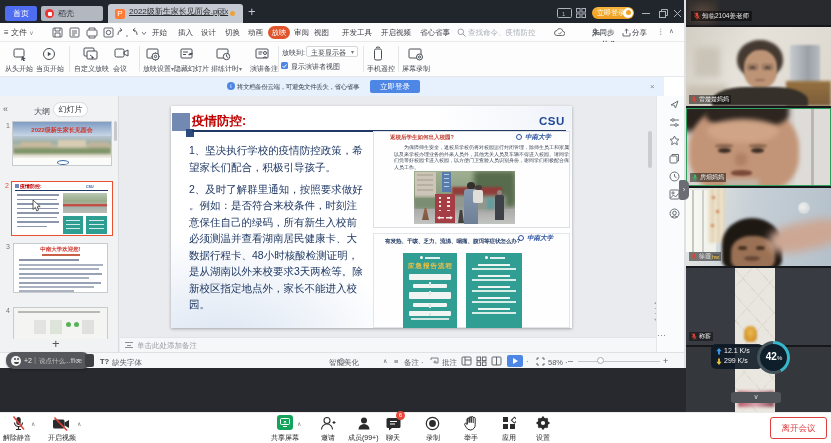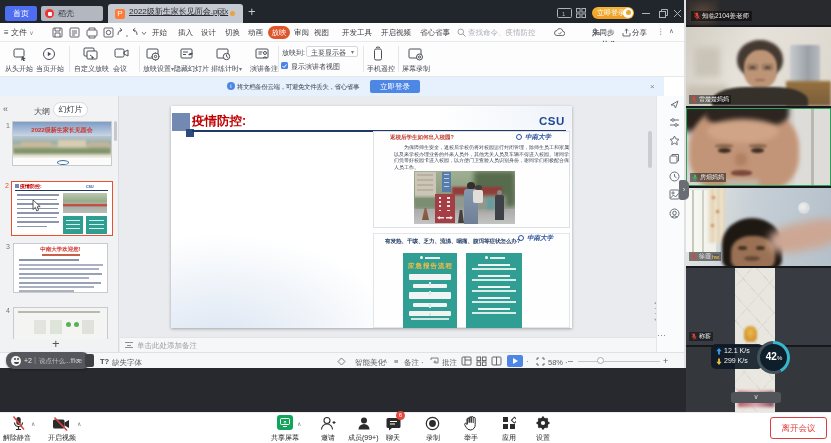--- a/index.html
+++ b/index.html
@@ -269,20 +269,23 @@
       radial-gradient(ellipse 260px 160px at 12% 108%, rgba(190,208,232,.55), rgba(190,208,232,0) 70%),
       radial-gradient(ellipse 200px 120px at 100% 0%, rgba(205,218,238,.35), rgba(205,218,238,0) 70%);"></div>
 
     <div class="ab" style="left:1px;top:7px;width:18px;height:18px;background:#7289b2;"></div>
     <div class="ab" style="left:15px;top:23px;width:8px;height:8px;background:#2b4a7d;"></div>
 
     <div class="ab" style="left:21px;top:7px;font-size:12.5px;font-weight:bold;color:#c00000;">疫情防控:</div>
     <div class="ab" style="left:21px;top:24px;width:374px;height:1.5px;background:#1f3864;"></div>
     <div class="ab" style="left:368px;top:9px;font-size:11.5px;font-weight:bold;color:#1e4896;letter-spacing:0.5px;">CSU</div>
 
+    <div class="ab" style="left:18px;top:36px;width:185px;font-size:10.5px;line-height:16.5px;color:#1f3864;white-space:nowrap;">
+      1、坚决执行学校的疫情防控政策，希<br>望家长们配合，积极引导孩子。<div style="height:5.5px;"></div>2、及时了解群里通知，按照要求做好<br>。例如：是否符合来校条件，时刻注<br>意保住自己的绿码，所有新生入校前<br>必须测温并查看湖南居民健康卡、大<br>数据行程卡、48小时核酸检测证明，<br>是从湖南以外来校要求3天两检等。除<br>新校区指定地点外，家长不能进入校<br>园。
+    </div>
 
     <div class="ab" style="left:202px;top:25px;width:197px;height:97px;background:#fefefe;border:1px solid #dde1e6;">
       <div class="ab" style="left:16px;top:2px;font-size:5.5px;font-weight:bold;color:#c0392b;">返校后学生如何出入校园?</div>
       <div class="ab" style="left:142px;top:2px;width:6px;height:6px;border:1px solid #2b52a0;border-radius:50%;"></div>
       <div class="ab" style="left:151px;top:1px;font-size:6.5px;color:#2b52a0;font-family:'Liberation Serif',serif;font-style:italic;font-weight:bold;">中南大学</div>
       <div class="ab" style="left:20px;top:12px;width:172px;font-size:5px;line-height:6.5px;color:#3d4858;white-space:nowrap;">　　为保障师生安全，返校后学校仍将对校园运行封闭管理，除师生员工和家属<br>以及来学校办理业务的外来人员外，其他无关人员及车辆不得进入校园。请同学<br>们凭带好校园卡进入校园，以方便门卫查验人员识别身份，谢同学们积极配合保<br>人员工作。</div>
 
       <div class="ab" style="left:40px;top:39px;width:101px;height:53px;background:linear-gradient(180deg,#9db28a 0%,#829a74 50%,#a8aba0 68%,#bcbeb8 100%);overflow:hidden;filter:saturate(.72) blur(.35px);">
         <div class="ab" style="left:1px;top:1px;width:21px;height:26px;background:#cfc6b2;filter:blur(.6px);"></div>
         <div class="ab" style="left:3px;top:3px;width:16px;height:20px;background:repeating-linear-gradient(180deg,rgba(170,158,132,.55) 0 2px,rgba(207,198,178,0) 2px 5px);filter:blur(.4px);"></div>
@@ -390,21 +393,21 @@
     </svg>
   <div class="ab" style="left:0px;top:235px;font-size:8px;color:#6b7078;letter-spacing:.5px;">···</div>
 </div>
 
 <div class="ab" id="statusbar" style="left:0;top:352px;width:686px;height:16px;background:#f6f7f8;border-top:1px solid #e0e1e3;font-size:7.5px;color:#5a5e65;">
   <span class="ab" style="left:100px;top:4px;font-weight:bold;color:#444;">T?</span>
   <span class="ab" style="left:112px;top:4.5px;">缺失字体</span>
   <svg class="ab" style="left:337px;top:4px;" width="9" height="9" viewBox="0 0 9 9" fill="none" stroke="#6b7078" stroke-width="0.9">
       <path d="M4.5 1 L8 4.5 L4.5 8 L1 4.5 z"></path>
     </svg>
-  <span class="ab" style="left:355px;top:4.5px;">智能美化</span>
+  <span class="ab" style="left:329px;top:4.5px;">智能美化</span>
   <span class="ab" style="left:383px;top:4px;font-size:6px;">∧</span>
   <span class="ab" style="left:394px;top:4px;">≡</span>
   <span class="ab" style="left:404px;top:4.5px;">备注 ·</span>
   <svg class="ab" style="left:430px;top:4px;" width="9" height="9" viewBox="0 0 9 9" fill="none" stroke="#6b7078" stroke-width="0.9">
       <path d="M1 3 V1 h7 v5 h-2"></path>
       <path d="M3.5 5 h3 M5 3.5 v3"></path>
     </svg>
   <span class="ab" style="left:442px;top:4.5px;">批注</span>
   <svg class="ab" style="left:461px;top:3px;" width="11" height="10" viewBox="0 0 11 10" fill="none" stroke="#55595f" stroke-width="0.9">
       <rect x="1" y="1" width="9" height="8" rx="1"></rect>

